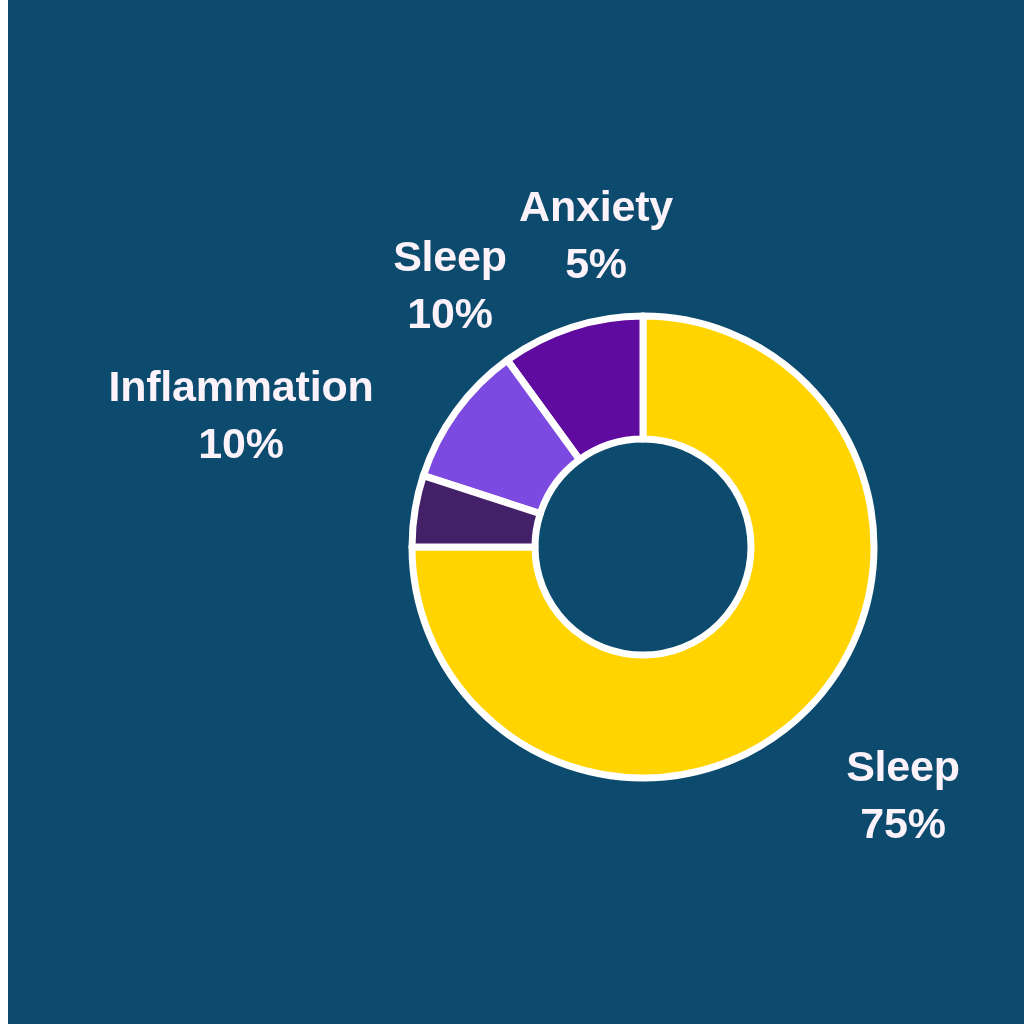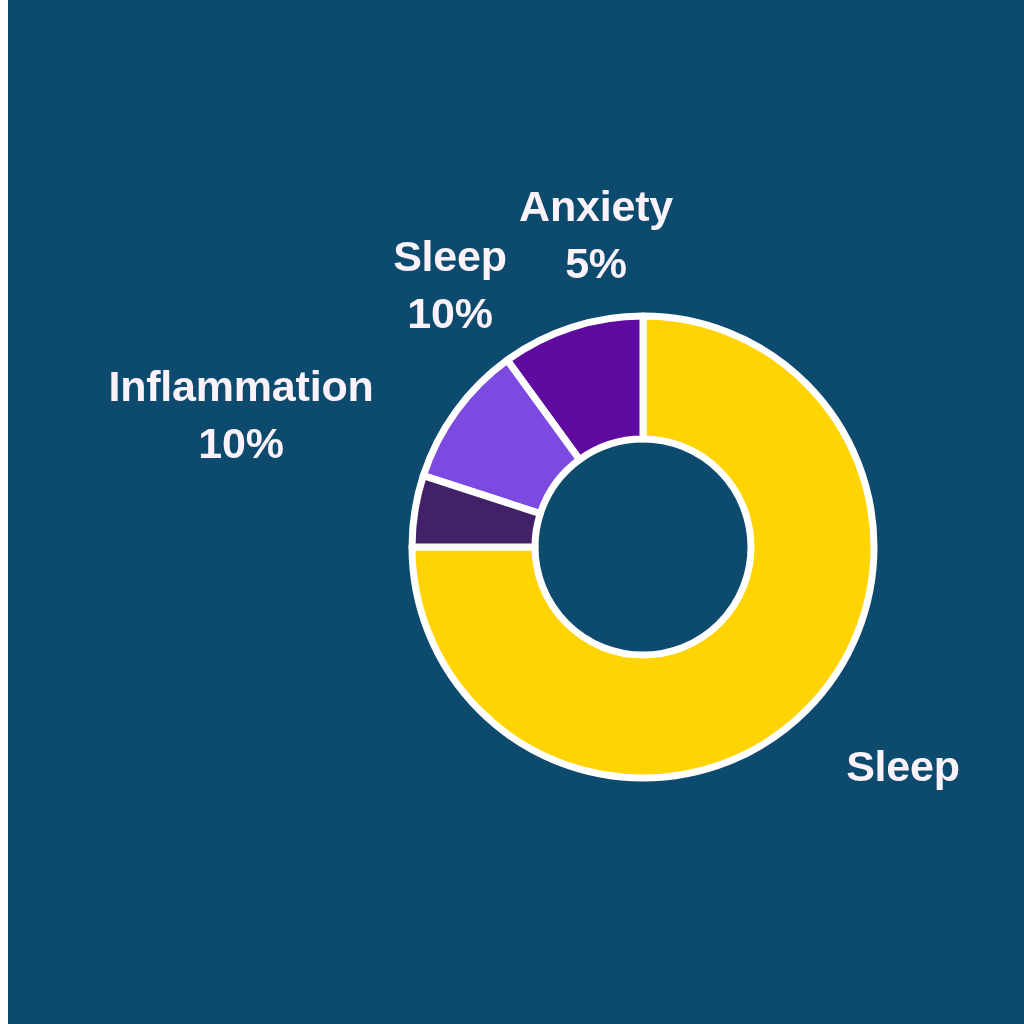--- a/index.html
+++ b/index.html
@@ -91,15 +91,16 @@
     <span class="label-value">10%</span>
   </div>
 
   <div class="slice-label" id="label-inflammation">
     <span class="label-name">Inflammation</span>
     <span class="label-value">10%</span>
   </div>
 
   <div class="slice-label" id="label-sleep">
     <span class="label-name">Sleep</span>
+    <span class="label-value">75%</span>
   </div>
 
 </div>
 
 </body></html>

